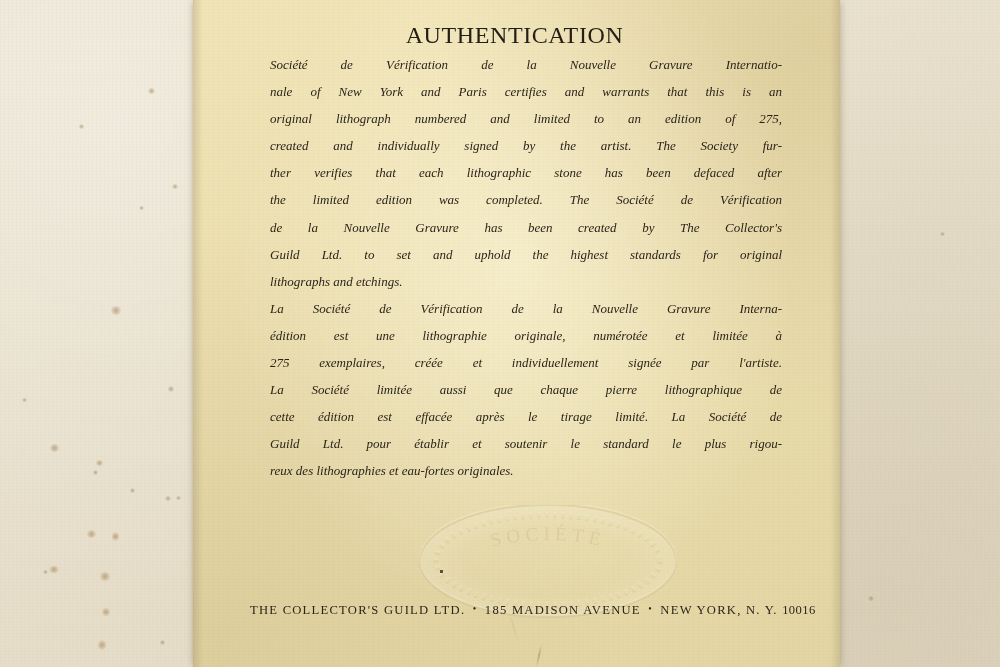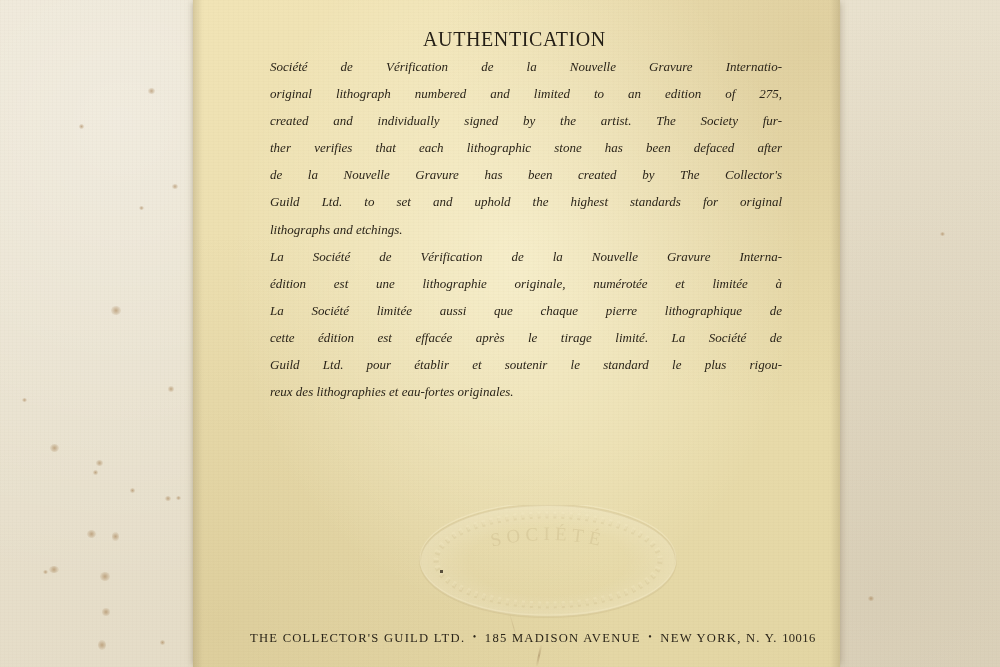--- a/index.html
+++ b/index.html
@@ -83,23 +83,23 @@
   
   #content {
     position: absolute;
     left: 54px;        
     top: 0;
     width: 535px;      
     color: #262118;
   }
   #title {
     text-align: center;
-    font-size: 20px;
+    font-size: 24px;
     letter-spacing: 0.6px;
-    margin-top: 28px;
+    margin-top: 22px;
     margin-bottom: 2px;
     color: #241f16;
     font-weight: 400;
   }
   .para {
     font-style: italic;
     font-size: 13px;
     line-height: 27.1px;
     text-align: justify;
     text-justify: inter-word;
@@ -113,21 +113,21 @@
   .para .ln.just {
     text-align: justify;
     text-align-last: justify;
   }
   .para .ln.last { text-align-last: left; }
   .para .ln.ind { text-indent: 23px; }
 
   #footer {
     position: absolute;
     left: 57px;
-    top: 631px;
+    top: 603px;
     width: 532px;
     font-size: 12.6px;
     letter-spacing: 1.25px;
     color: #2b2519;
     white-space: nowrap;
     text-align: right;
   }
   #footer .sep {
     margin: 0 3px;
     font-size: 10px;
@@ -213,31 +213,34 @@
 
     <div class="crease" style="left:345px;top:644px;width:1.5px;height:23px;transform:rotate(12deg);"></div>
     <div class="crease" style="left:320px;top:612px;width:1px;height:30px;transform:rotate(-16deg);opacity:0.5;"></div>
 
     <div id="content">
 
       <div id="title">AUTHENTICATION</div>
 
       <div class="para first">
         <span class="ln just ind">Société de Vérification de la Nouvelle Gravure Internatio-</span>
+        <span class="ln just">nale of New York and Paris certifies and warrants that this is an</span>
         <span class="ln just">original lithograph numbered and limited to an edition of 275,</span>
         <span class="ln just">created and individually signed by the artist. The Society fur-</span>
         <span class="ln just">ther verifies that each lithographic stone has been defaced after</span>
+        <span class="ln just">the limited edition was completed. The Société de Vérification</span>
         <span class="ln just">de la Nouvelle Gravure has been created by The Collector's</span>
         <span class="ln just">Guild Ltd. to set and uphold the highest standards for original</span>
         <span class="ln last">lithographs and etchings.</span>
       </div>
 
       <div class="para second">
         <span class="ln just ind">La Société de Vérification de la Nouvelle Gravure Interna-</span>
         <span class="ln just">édition est une lithographie originale, numérotée et limitée à</span>
+        <span class="ln just">275 exemplaires, créée et individuellement signée par l'artiste.</span>
         <span class="ln just">La Société limitée aussi que chaque pierre lithographique de</span>
         <span class="ln just">cette édition est effacée après le tirage limité. La Société de</span>
         <span class="ln just">Guild Ltd. pour établir et soutenir le standard le plus rigou-</span>
         <span class="ln last">reux des lithographies et eau-fortes originales.</span>
       </div>
 
     </div>
 
     <div id="footer">
       <span>THE COLLECTOR'S GUILD LTD.</span>

